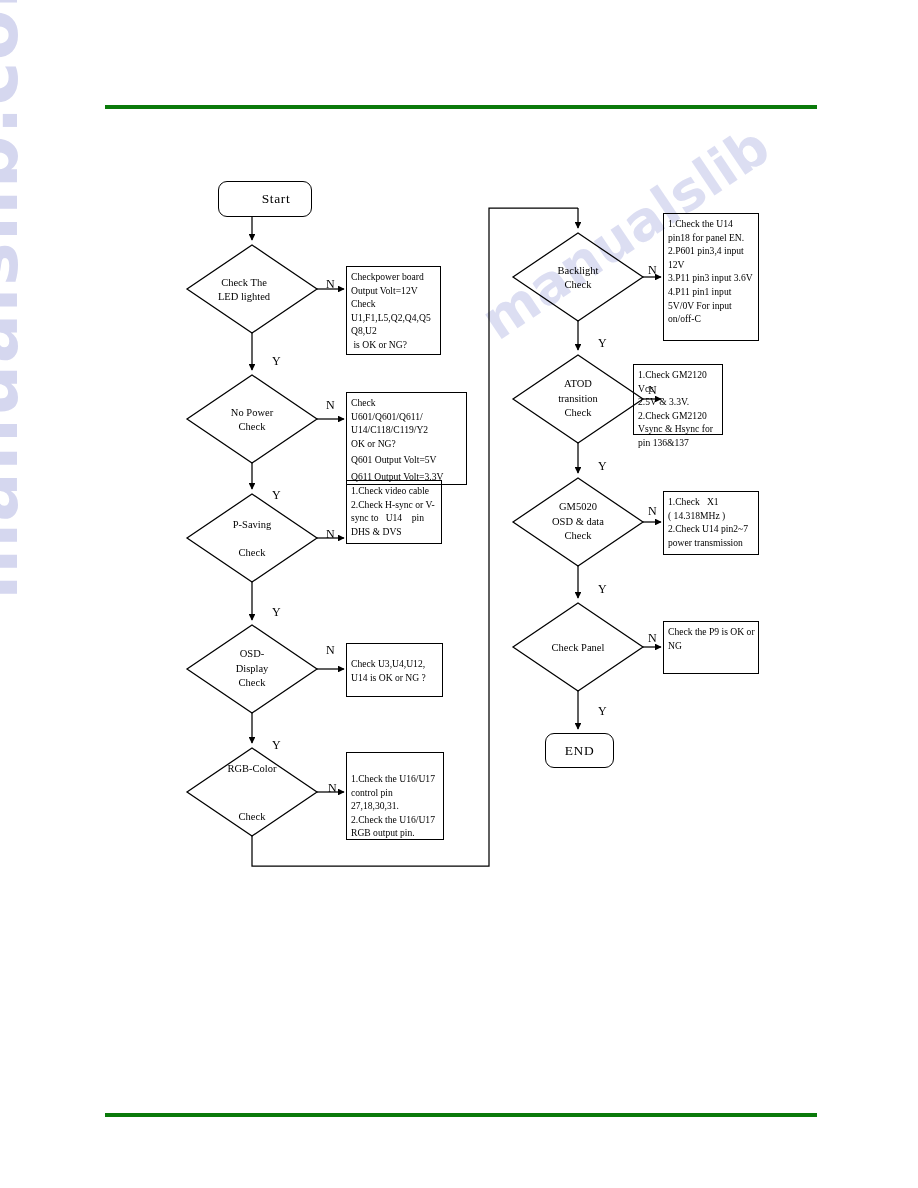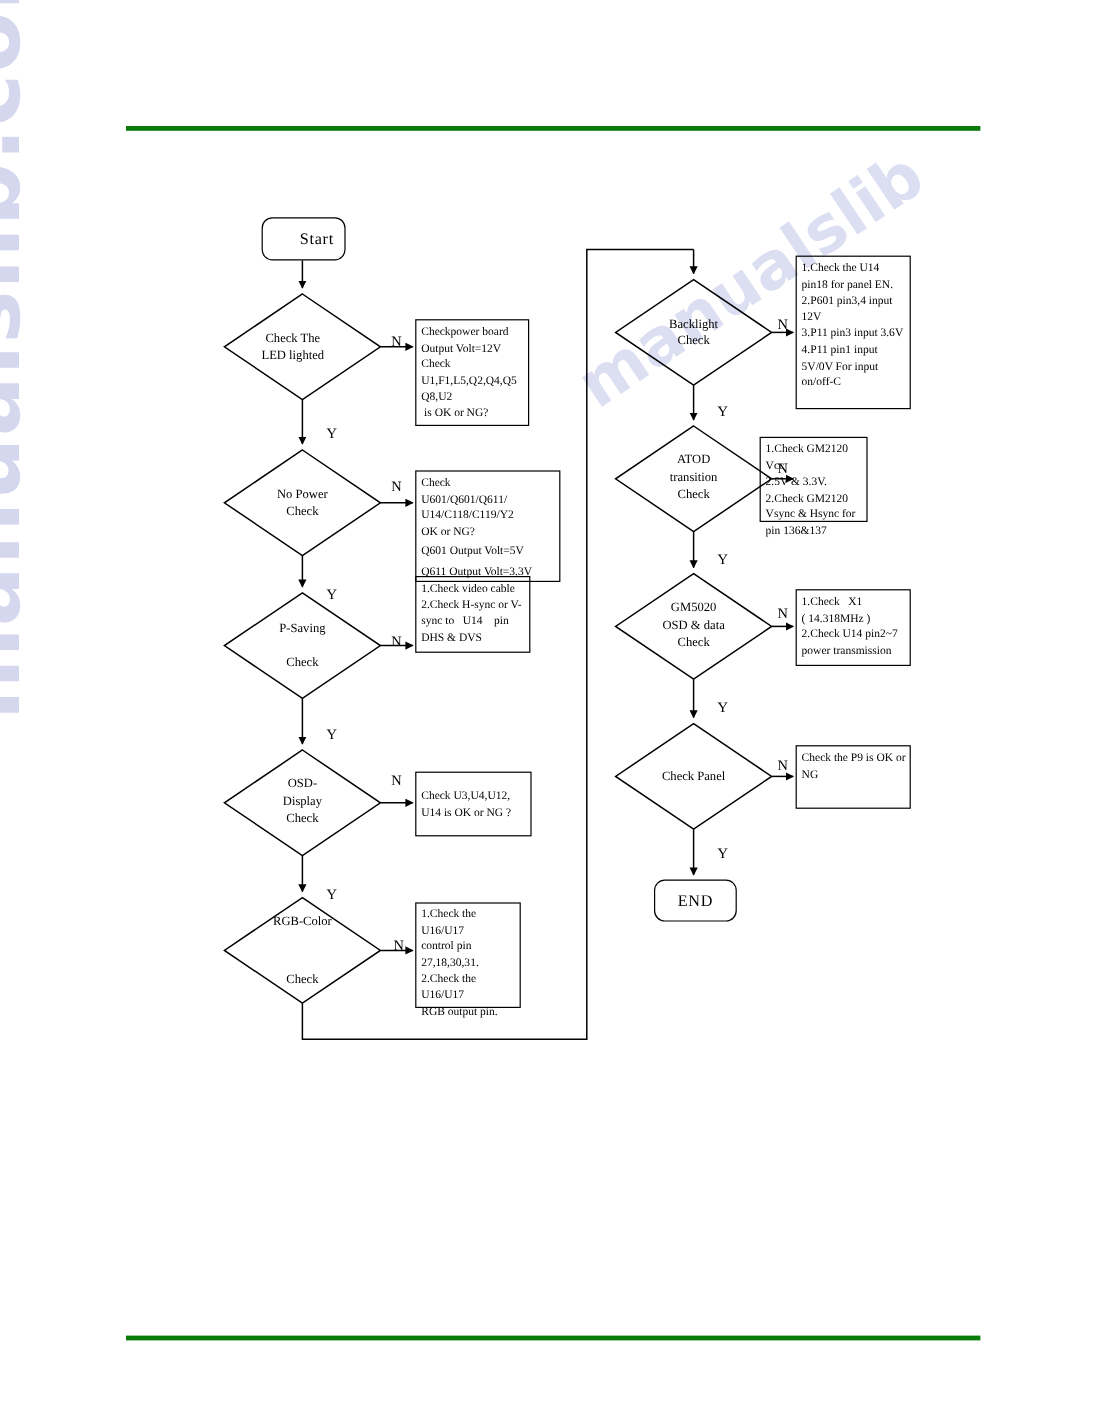--- a/index.html
+++ b/index.html
@@ -155,21 +155,21 @@
       <line x1="578" y1="566" x2="578" y2="598" marker-end="url(#arrow)"></line>
       <line x1="578" y1="691" x2="578" y2="729" marker-end="url(#arrow)"></line>
 
       <line x1="643" y1="277" x2="661" y2="277" marker-end="url(#arrow)"></line>
       <line x1="643" y1="399" x2="661" y2="399" marker-end="url(#arrow)"></line>
       <line x1="643" y1="522" x2="661" y2="522" marker-end="url(#arrow)"></line>
       <line x1="643" y1="647" x2="661" y2="647" marker-end="url(#arrow)"></line>
     </g>
   </svg>
 
-  <div class="node terminator" style="left:218px; top:181px; width:70px; height:36px;padding-left:22px;">
+  <div class="node terminator" style="left:218px; top:181px; width:94px; height:36px;padding-left:22px;">
     <span>Start</span>
   </div>
 
   <div class="node terminator" style="left:545px; top:733px; width:69px; height:35px;">
     <span>END</span>
   </div>
 
   <div class="node diamond-label" style="left:189px; top:269px; width:110px; height:42px;">
     <span>Check The</span>
     <span>LED lighted</span>
@@ -242,21 +242,21 @@
     <div>2.Check H-sync or V-</div>
     <div>sync to   U14    pin</div>
     <div>DHS &amp; DVS</div>
   </div>
 
   <div class="node textbox" style="left:346px; top:643px; width:97px; height:54px; padding-top:13px;">
     <div>Check U3,U4,U12,</div>
     <div>U14 is OK or NG ?</div>
   </div>
 
-  <div class="node textbox" style="left:346px; top:752px; width:88px; height:88px; padding-top:2px;">
+  <div class="node textbox" style="left:346px; top:752px; width:98px; height:88px; padding-top:19px;">
     <div>1.Check the U16/U17</div>
     <div>control pin</div>
     <div>27,18,30,31.</div>
     <div>2.Check the U16/U17</div>
     <div>RGB output pin.</div>
   </div>
 
   <div class="node textbox" style="left:663px; top:213px; width:96px; height:128px;">
     <div>1.Check the U14</div>
     <div>pin18 for panel EN.</div>

